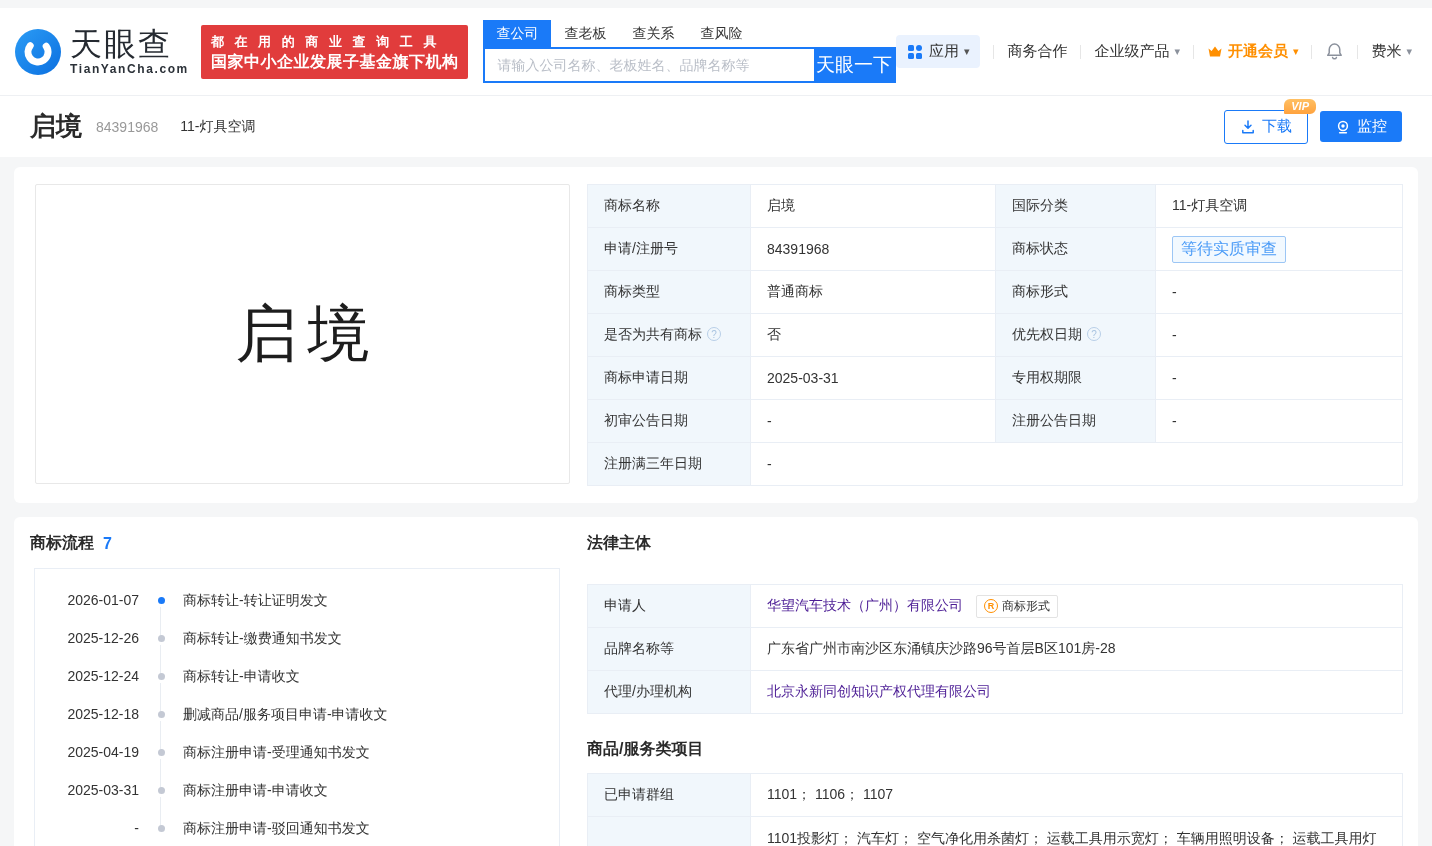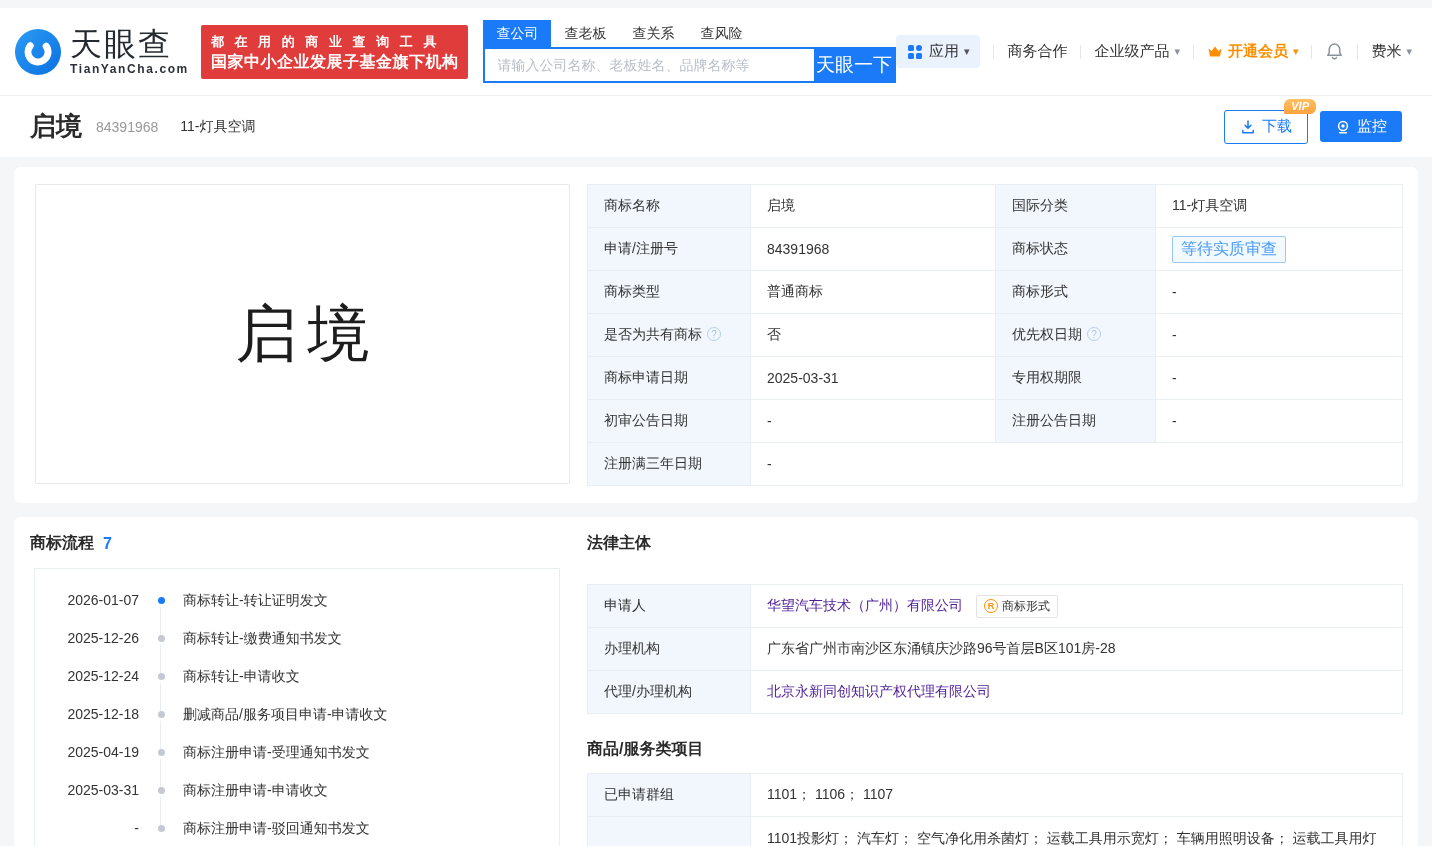--- a/index.html
+++ b/index.html
@@ -348,21 +348,21 @@
           <td class="lbl">申请人</td>
           <td>
             <a class="link">华望汽车技术（广州）有限公司</a>
             <span class="own-tag">
               <i class="r-ic">R</i>
               <span>商标形式</span>
             </span>
           </td>
         </tr>
         <tr>
-          <td class="lbl">办理机构</td>
+          <td class="lbl">品牌名称等</td>
           <td>广东省广州市南沙区东涌镇庆沙路96号首层B区101房-28</td>
         </tr>
         <tr>
           <td class="lbl">代理/办理机构</td>
           <td>
             <a class="link">北京永新同创知识产权代理有限公司</a>
           </td>
         </tr>
       </tbody>
         </table>

